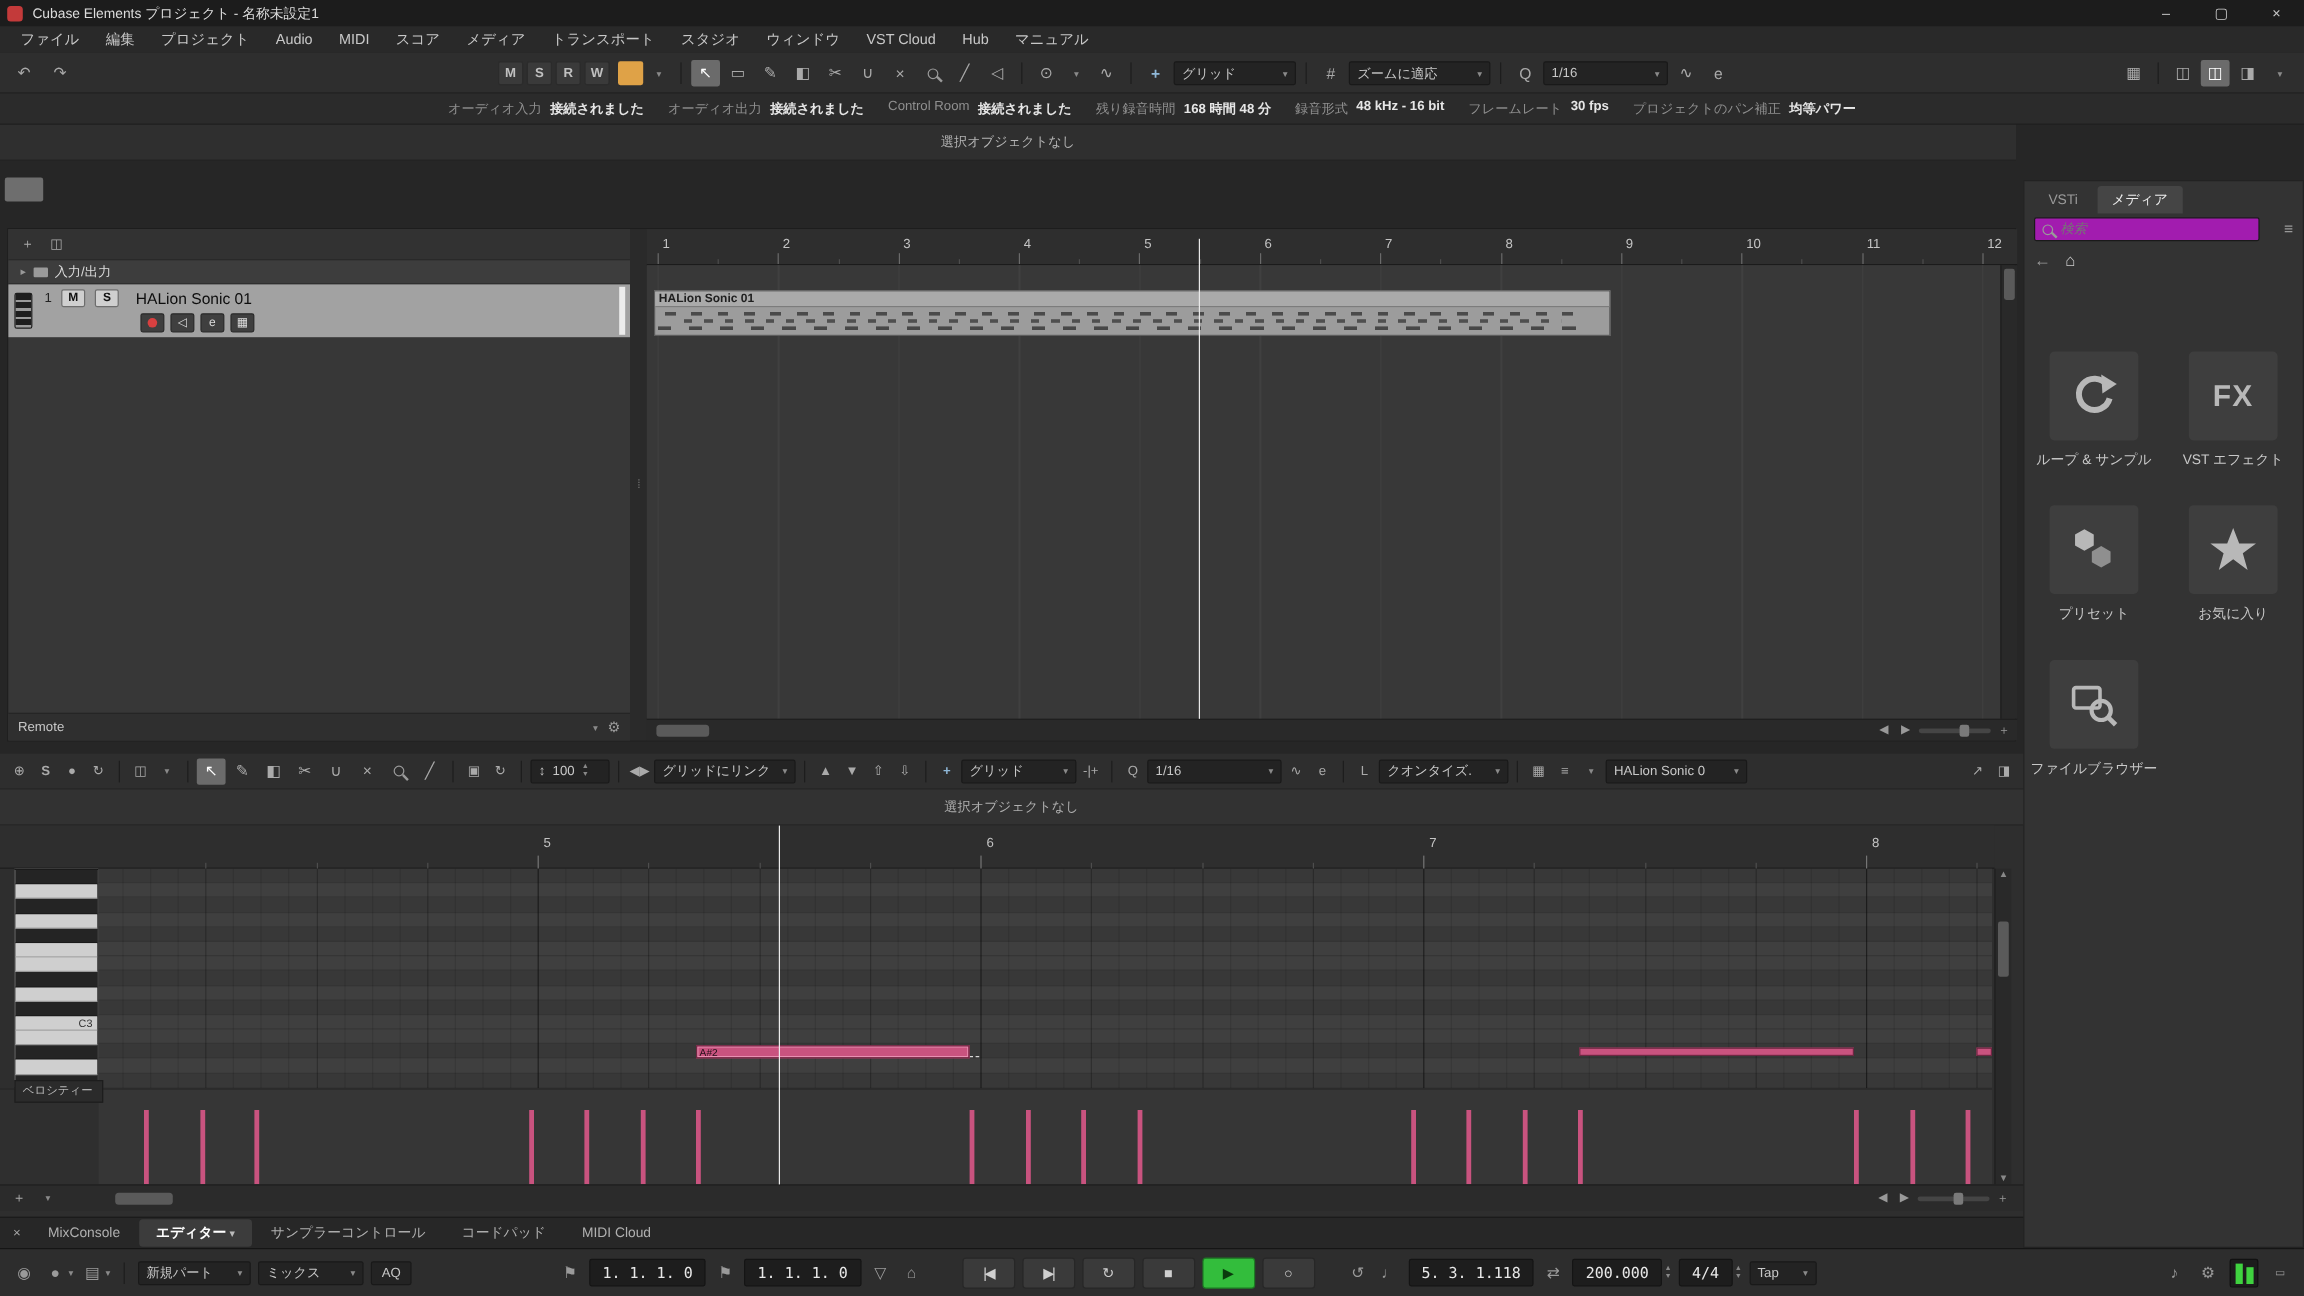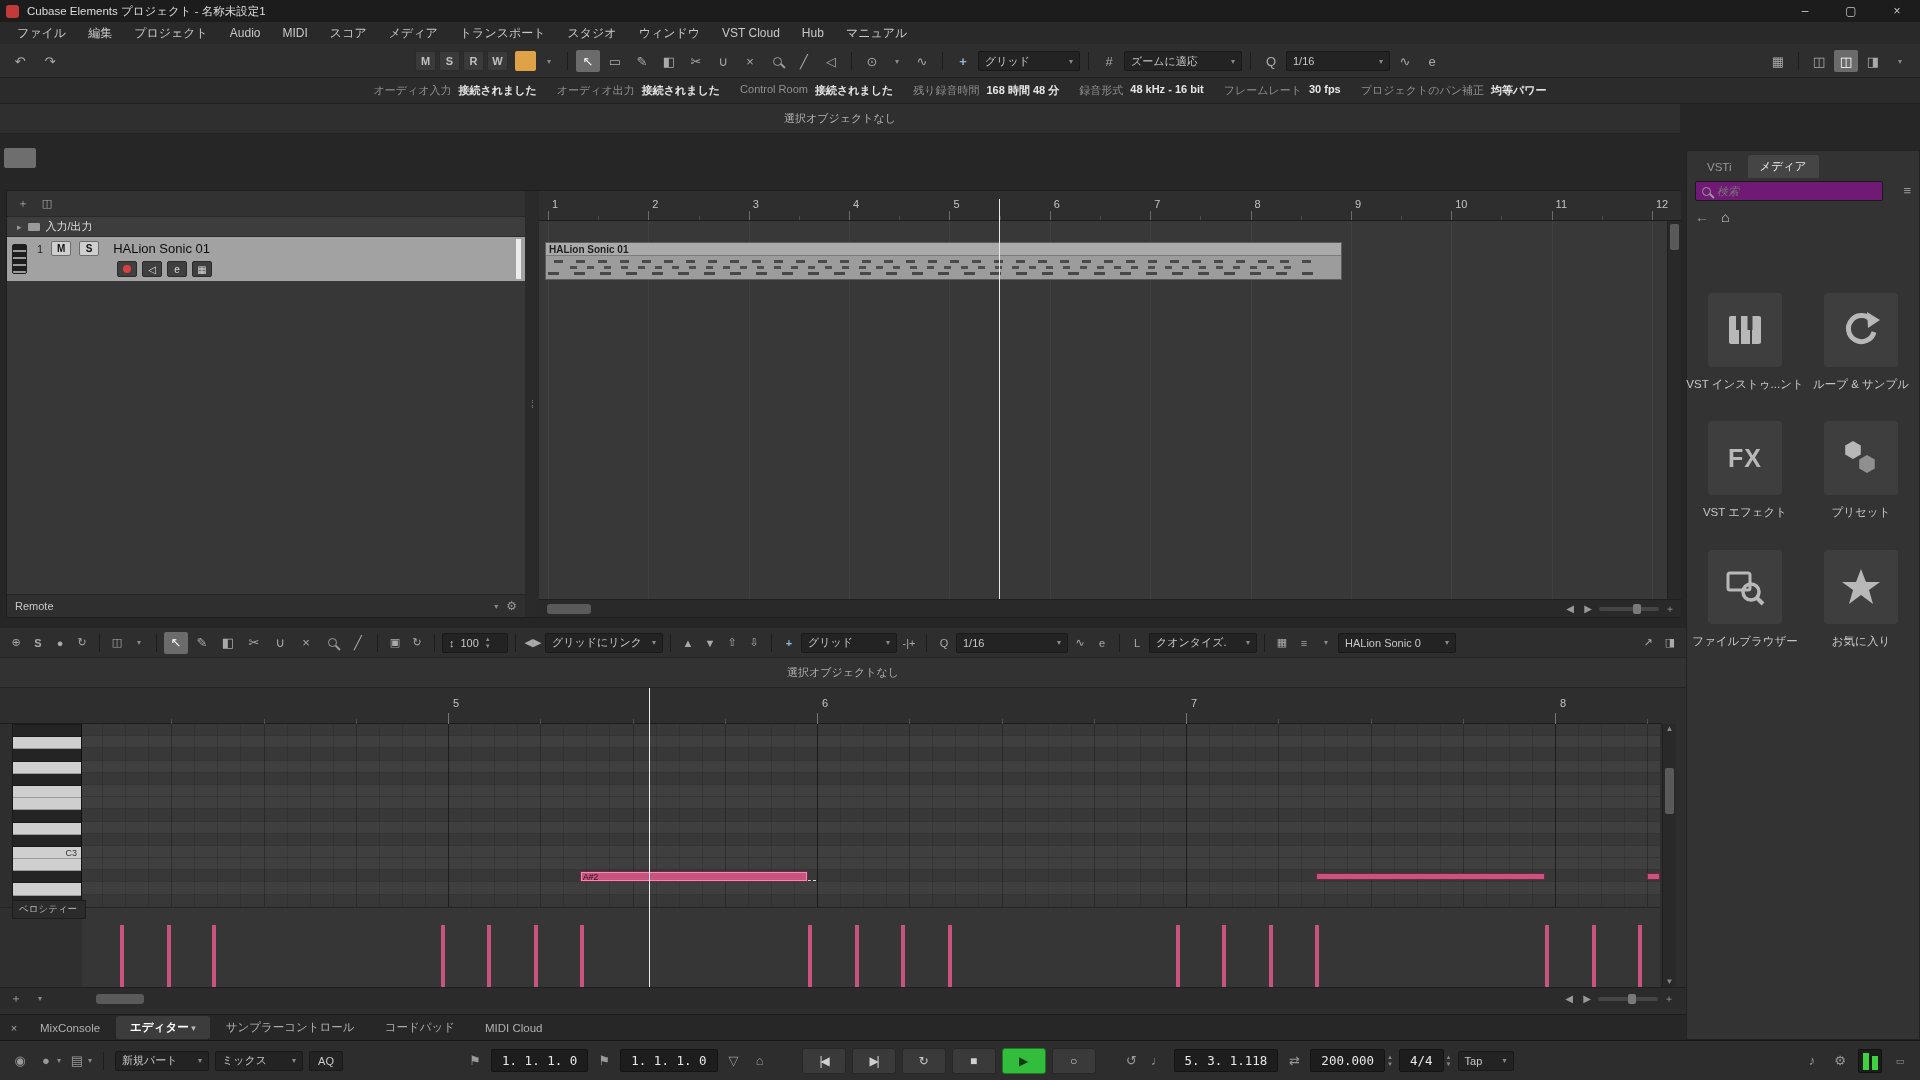--- a/index.html
+++ b/index.html
@@ -61,21 +61,21 @@
 .hscroll{left:0;top:408px;width:1142px;height:18px;background:#292929;border-top:1px solid #1f1f1f;display:flex;align-items:center}
 .hthumb{position:absolute;left:8px;top:4px;width:44px;height:10px;background:#5a5a5a;border-radius:3px}
 .zoomctl{margin-left:auto;display:flex;align-items:center;gap:4px;padding-right:4px}
 .ztrack{width:60px;height:4px;background:#454545;border-radius:2px;position:relative}
 .zknob{position:absolute;top:-3px;width:8px;height:10px;background:#7a7a7a;border-radius:2px}
 .zbtn{width:14px;height:14px;display:flex;align-items:center;justify-content:center;color:#999;font-size:10px}
 
 .rpanel{left:1686px;top:150px;width:234px;height:890px;background:#333333;border:1px solid #222}
 .rtab{padding:4px 12px;font-size:11.5px;color:#9a9a9a;border-radius:3px 3px 0 0;flex:none}
 .rtab.on{background:#454545;color:#ececec}
-.searchbox{position:absolute;left:8px;top:30px;width:188px;height:20px;background:#701a75;border:1px solid #1a1a1a;border-radius:2px;display:flex;align-items:center;gap:6px;padding:0 6px}
+.searchbox{position:absolute;left:8px;top:30px;width:188px;height:20px;background:#a21caf;border:1px solid #1a1a1a;border-radius:2px;display:flex;align-items:center;gap:6px;padding:0 6px}
 .searchbox input{background:transparent;border:none;outline:none;color:#bbb;font-style:italic;font-size:11px;width:120px;font-family:inherit}
 .tiles{position:absolute;left:0;top:142px;width:232px;display:grid;grid-template-columns:116px 116px;row-gap:30px;justify-items:center}
 .tile{display:flex;flex-direction:column;align-items:center;width:108px}
 .tilebox{width:74px;height:74px;background:#3e3e3e;border-radius:4px;display:flex;align-items:center;justify-content:center}
 .tilelabel{margin-top:10px;font-size:11.5px;color:#c8c8c8;text-align:center;line-height:1.25;white-space:nowrap}
 .fxtxt{font-size:25px;font-weight:bold;color:#b8b8b8;letter-spacing:1px}
 
 .lowzone{left:0;top:628px;width:1686px;height:386px;background:#2e2e2e}
 .lz-toolbar{height:30px;border-bottom:1px solid #242424;display:flex;align-items:center;padding:0 6px;gap:2px;overflow:hidden}
 .lz-info{height:30px;background:#323232;border-bottom:1px solid #242424;display:flex;align-items:center;justify-content:center;color:#b0b0b0;font-size:11px}
@@ -372,70 +372,58 @@
   </div>
   <div style="position:absolute;right:8px;top:32px;color:#999;font-size:13px">≡</div>
   <div class="row" style="position:absolute;left:8px;top:58px;gap:12px">
     <span style="color:#999;font-size:14px">←</span>
     <span style="color:#ccc;font-size:14px">⌂</span>
   </div>
   <div class="tiles">
     <div class="tile">
       <div class="tilebox">
         <svg viewBox="0 0 44 44" width="44" height="44">
-            <rect x="6" y="8" width="32" height="28" rx="2" fill="#b8b8b8"></rect>
-            <rect x="16" y="8" width="2" height="28" fill="#3e3e3e"></rect>
-            <rect x="27" y="8" width="2" height="28" fill="#3e3e3e"></rect>
-            <rect x="13" y="8" width="5" height="14" fill="#3e3e3e"></rect>
-            <rect x="24.5" y="8" width="5" height="14" fill="#3e3e3e"></rect>
-          </svg>
-      </div>
-      <div class="tilelabel">VST インストゥ...ント</div>
-    </div>
-    <div class="tile">
-      <div class="tilebox">
-        <svg viewBox="0 0 44 44" width="44" height="44">
             <path d="M33 13 A13 13 0 1 0 35 24" fill="none" stroke="#b8b8b8" stroke-width="5"></path>
             <polygon points="28,4 41,12 29,20" fill="#b8b8b8"></polygon>
           </svg>
       </div>
       <div class="tilelabel">ループ &amp; サンプル</div>
     </div>
     <div class="tile">
       <div class="tilebox">
           <span class="fxtxt">FX</span>
         </div>
       <div class="tilelabel">VST エフェクト</div>
     </div>
     <div class="tile">
       <div class="tilebox">
         <svg viewBox="0 0 44 44" width="44" height="44">
             <polygon points="14,5 21.8,9.5 21.8,18.5 14,23 6.2,18.5 6.2,9.5" fill="#b8b8b8"></polygon>
             <polygon points="28,19 35.8,23.5 35.8,32.5 28,37 20.2,32.5 20.2,23.5" fill="#8f8f8f"></polygon>
           </svg>
       </div>
       <div class="tilelabel">プリセット</div>
+    </div>
+    <div class="tile">
+      <div class="tilebox">
+        <svg viewBox="0 0 44 44" width="44" height="44">
+            <polygon points="22,4 27,17 41,17 30,25 34,39 22,30 10,39 14,25 3,17 17,17" fill="#b8b8b8"></polygon>
+          </svg>
+      </div>
+      <div class="tilelabel">お気に入り</div>
     </div>
     <div class="tile">
       <div class="tilebox">
         <svg viewBox="0 0 44 44" width="44" height="44">
             <rect x="5" y="8" width="22" height="17" rx="2" fill="none" stroke="#b8b8b8" stroke-width="3"></rect>
             <circle cx="28" cy="27" r="8" fill="none" stroke="#b8b8b8" stroke-width="3.5"></circle>
             <line x1="34" y1="33" x2="40" y2="39" stroke="#b8b8b8" stroke-width="4"></line>
           </svg>
       </div>
       <div class="tilelabel">ファイルブラウザー</div>
-    </div>
-    <div class="tile">
-      <div class="tilebox">
-        <svg viewBox="0 0 44 44" width="44" height="44">
-            <polygon points="22,4 27,17 41,17 30,25 34,39 22,30 10,39 14,25 3,17 17,17" fill="#b8b8b8"></polygon>
-          </svg>
-      </div>
-      <div class="tilelabel">お気に入り</div>
     </div>
   </div>
 </div>
 
 <div class="abs lowzone">
   <div class="lz-toolbar">
     <div class="ib sm">⊕</div>
     <div class="ib sm" style="font-weight:bold">S</div>
     <div class="ib sm">●</div>
     <div class="ib sm">↻</div>

